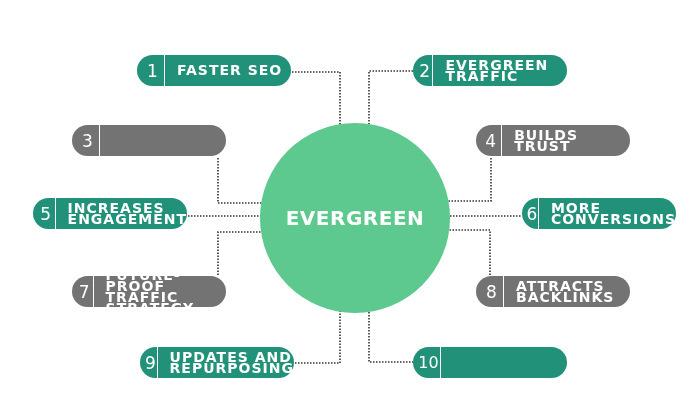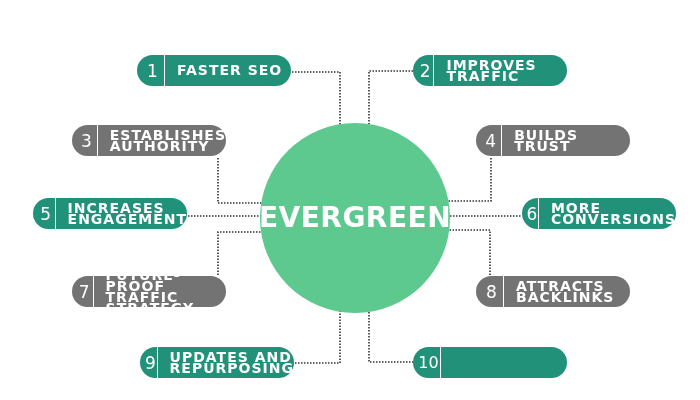--- a/index.html
+++ b/index.html
@@ -6,21 +6,21 @@
     body {
       width: 700px; height: 400px; position: relative; overflow: hidden;
       background: #ffffff;
       font-family: "DejaVu Sans", "Liberation Sans", sans-serif;
     }
     svg.connectors { position: absolute; left: 0; top: 0; width: 700px; height: 400px; }
     .circle {
       position: absolute; left: 260px; top: 123px; width: 190px; height: 190px;
       border-radius: 50%; background: #5ec98f;
       display: flex; flex-direction: column; align-items: center; justify-content: center;
-      color: #ffffff; font-weight: bold; font-size: 28px; letter-spacing: 0.5px; line-height: 32px;
+      color: #ffffff; font-weight: bold; font-size: 20px; letter-spacing: 0.5px; line-height: 32px;
       text-align: center;
     }
     .pill {
       position: absolute; height: 31px; width: 154px; border-radius: 16px;
       display: flex; align-items: center; color: #ffffff; box-sizing: border-box;
     }
     .pill.teal { background: #21917a; }
     .pill.gray { background: #737373; }
     .pill .num {
       width: 28px; height: 100%; display: flex; align-items: center; justify-content: center;
@@ -54,27 +54,25 @@
   <span>EVERGREEN</span>
 </div>
 
 <div class="pill teal" style="left:137px; top:55px;">
   <span class="num">1</span>
   <span class="label">FASTER SEO</span>
 </div>
 
 <div class="pill teal" style="left:413px; top:55px;">
   <span class="num">2</span>
-  <span class="label">IMPROVES TRAFFIC</span>
+  <span class="label">EVERGREEN TRAFFIC</span>
 </div>
 
 <div class="pill gray" style="left:72px; top:125px;">
   <span class="num">3</span>
-  <span class="label">ESTABLISHES
-AUTHORITY</span>
 </div>
 
 <div class="pill gray" style="left:476px; top:125px;">
   <span class="num">4</span>
   <span class="label">BUILDS TRUST</span>
 </div>
 
 <div class="pill teal" style="left:33px; top:198px;">
   <span class="num">5</span>
   <span class="label">INCREASES

